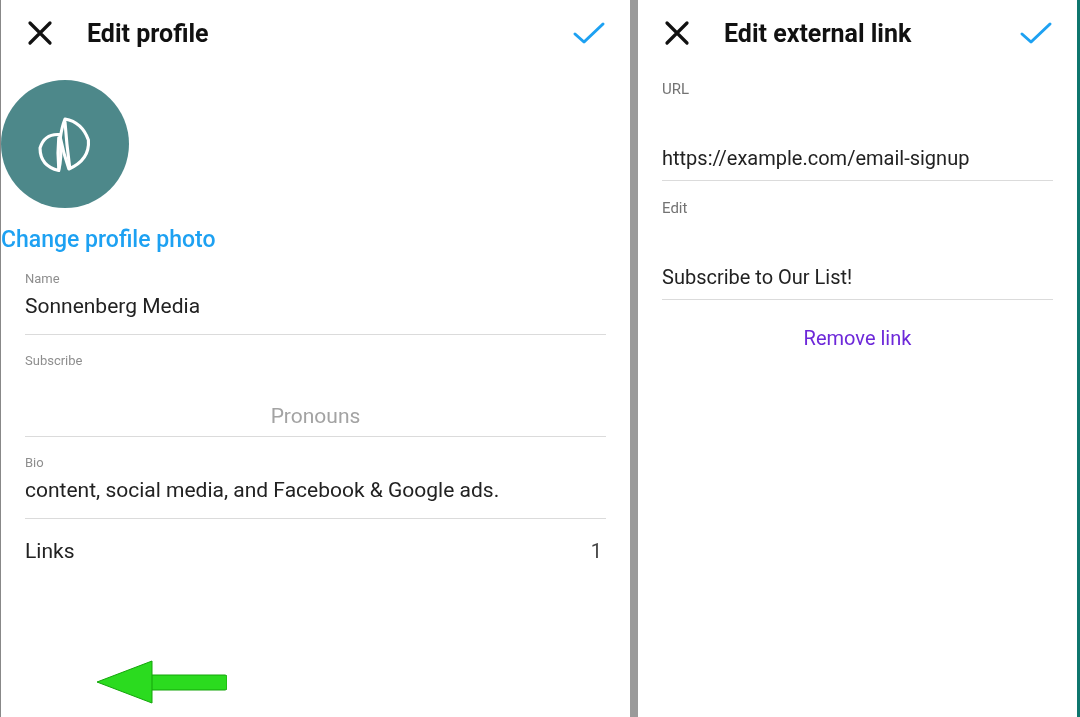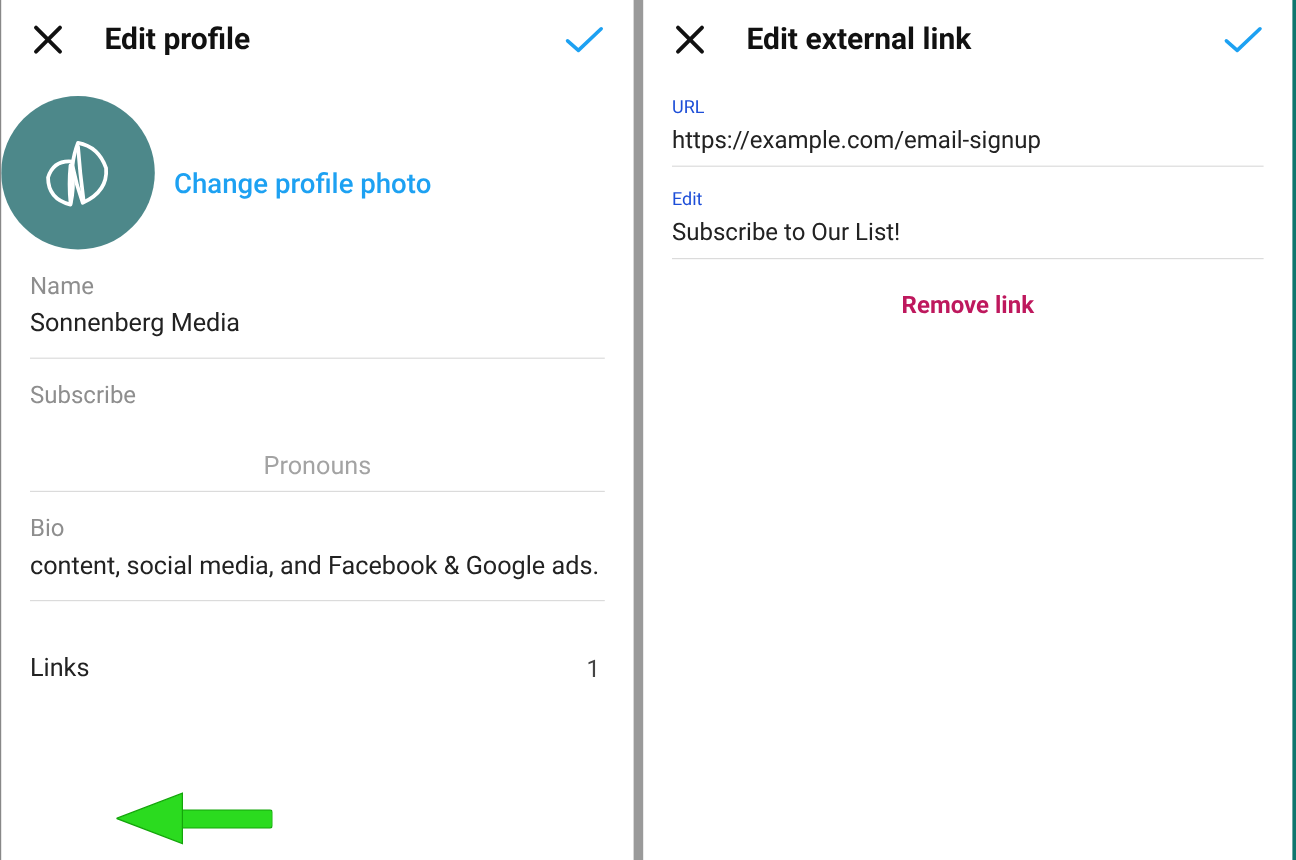--- a/index.html
+++ b/index.html
@@ -11,21 +11,21 @@
       display: flex;
       overflow: hidden;
     }
     .panel {
       background: #ffffff;
       height: 717px;
       position: relative;
       overflow: hidden;
     }
     .panel-left {
-      width: 528px;
+      width: 630px;
       margin-right: 8px;
       border-left: 1px solid #888;
     }
     .panel-right {
       flex: 1;
       border-right: 3px solid #0f766e;
     }
     .header {
       display: flex;
       align-items: center;
@@ -47,24 +47,23 @@
     }
     .check-icon {
       width: 34px;
       height: 28px;
       cursor: pointer;
       flex-shrink: 0;
     }
     .check-icon svg { width: 100%; height: 100%; }
     .avatar-wrap {
       display: flex;
-      flex-direction: row;
-      align-items: center;
+      flex-direction: column;
+      align-items: flex-start;
       margin-top: 18px;
-      gap: 16px;
     }
     .avatar {
       width: 128px;
       height: 128px;
       border-radius: 50%;
       background: #4d888a;
       display: flex;
       align-items: center;
       justify-content: center;
     }
@@ -76,21 +75,21 @@
       margin-top: 18px;
       cursor: pointer;
     }
     .form-section {
       padding: 0 24px;
     }
     .field {
       margin-top: 18px;
     }
     .field-label {
-      font-size: 20px;
+      font-size: 13px;
       color: #8e8e8e;
       margin-bottom: 6px;
       display: block;
     }
     .field-value {
       font-size: 21px;
       color: #222;
       border: none;
       outline: none;
       width: 100%;
@@ -103,21 +102,21 @@
       font-size: 21px;
       color: #a3a3a3;
       padding: 18px 0 8px 0;
       border-bottom: 1.5px solid #dbdbdb;
       text-align: center;
     }
     .links-row {
       display: flex;
       align-items: flex-end;
       justify-content: space-between;
-      margin-top: 44px;
+      margin-top: 20px;
       padding-bottom: 6px;
     }
     .links-label {
       font-size: 21px;
       color: #222;
     }
     .links-count {
       font-size: 20px;
       color: #444;
       margin-right: 4px;
@@ -125,43 +124,44 @@
     .arrow-annotation {
       position: absolute;
       left: 96px;
       bottom: 10px;
       pointer-events: none;
     }
     .arrow-annotation svg { display: block; }
     
     .remove-link {
       text-align: center;
-      color: #be185d;
-      font-weight: 700;
+      color: #6d28d9;
+      font-weight: 400;
       font-size: 20px;
       margin-top: 26px;
       cursor: pointer;
     }
     .right-fields { padding: 0 24px; margin-top: 18px; }
     .right-field-label {
       font-size: 15px;
-      color: #1d4ed8;
+      color: #737373;
       display: block;
       margin-bottom: 4px;
     }
     .right-field-value {
       font-size: 20px;
       color: #222;
       border: none;
       outline: none;
       width: 100%;
       padding: 2px 0 10px 0;
       border-bottom: 1.5px solid #dbdbdb;
       background: transparent;
       font-family: inherit;
+      margin-top: 42px;
     }
     .right-field { margin-bottom: 18px; }
   </style>
 </head>
 <body>
 
 <div class="panel panel-left">
   <div class="header">
     <span class="close-icon">
       <svg viewBox="0 0 24 24">

